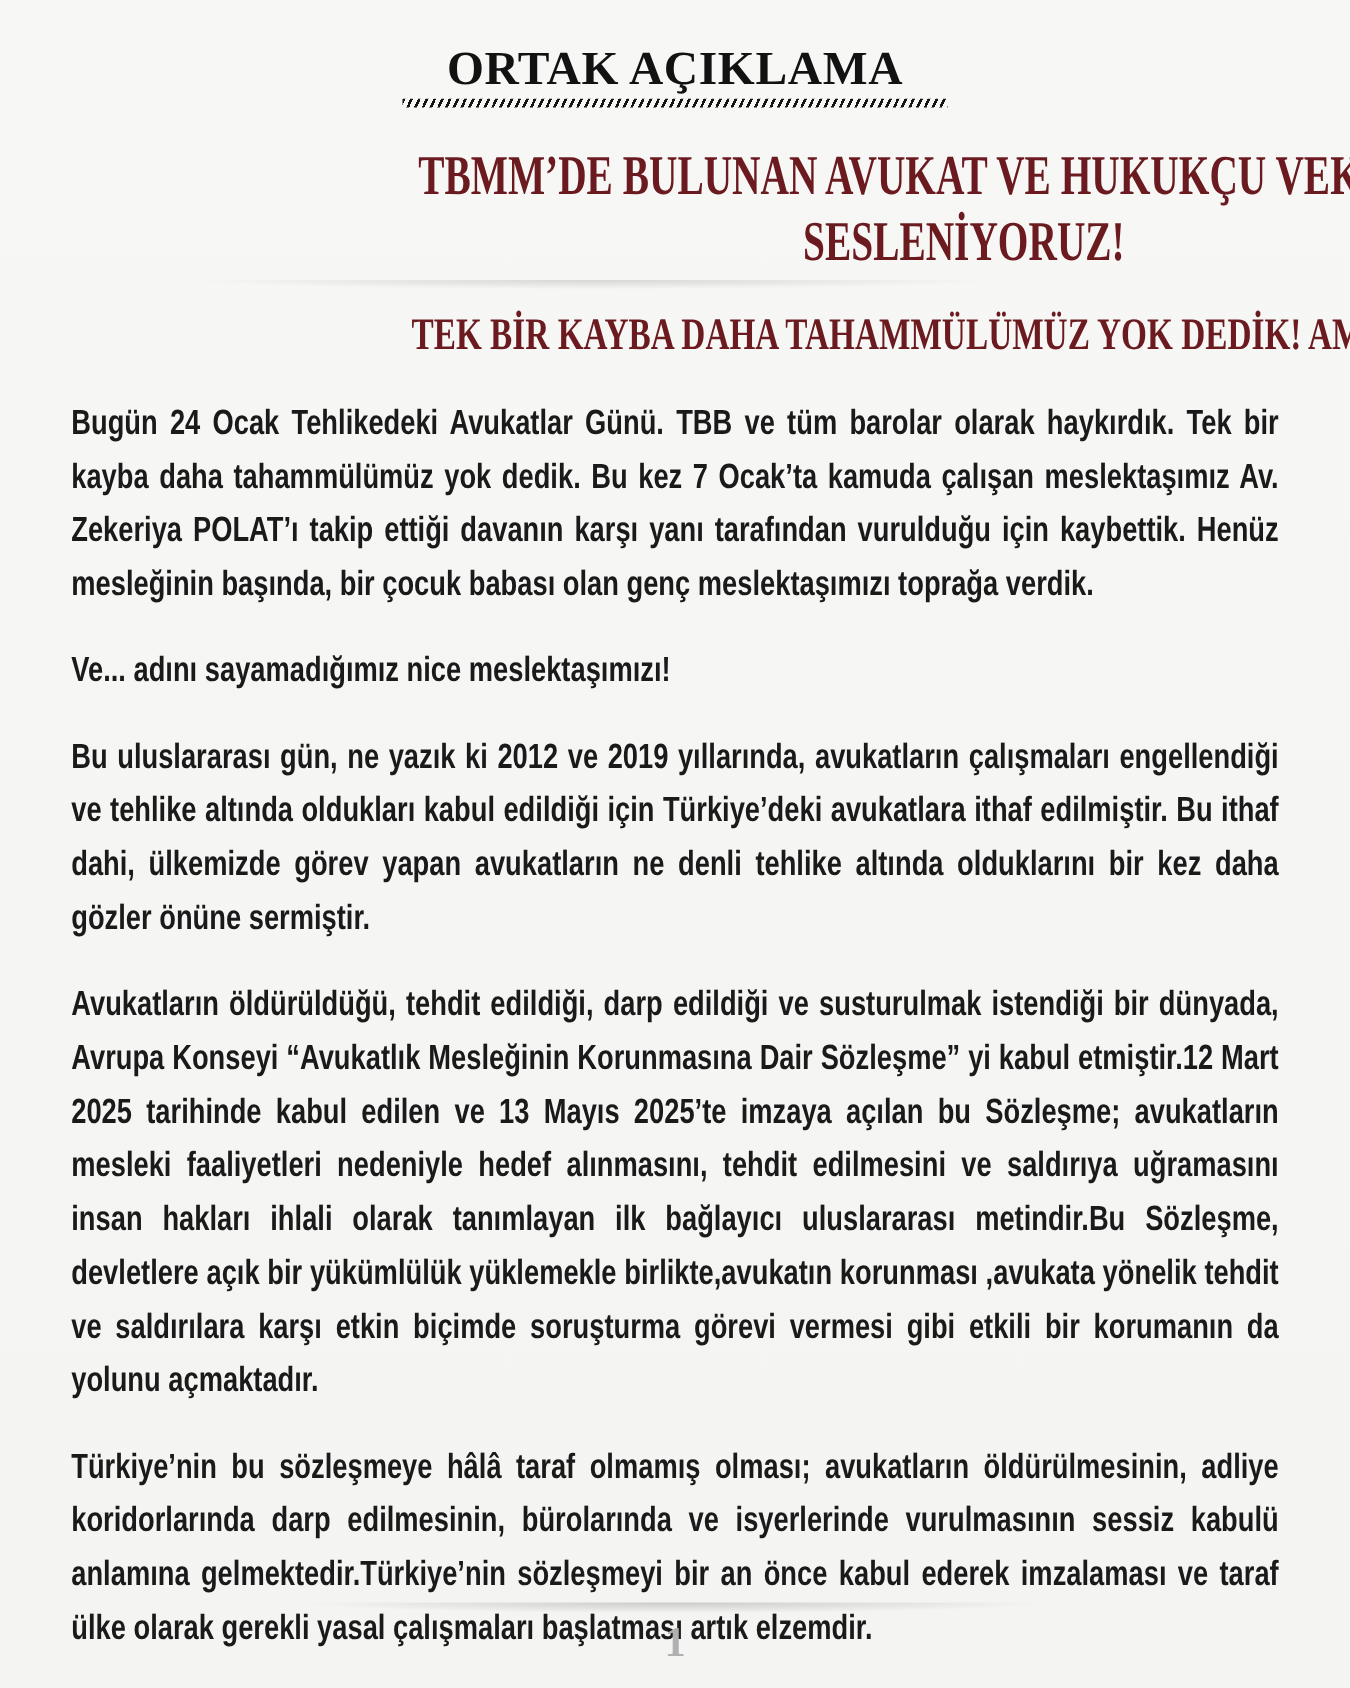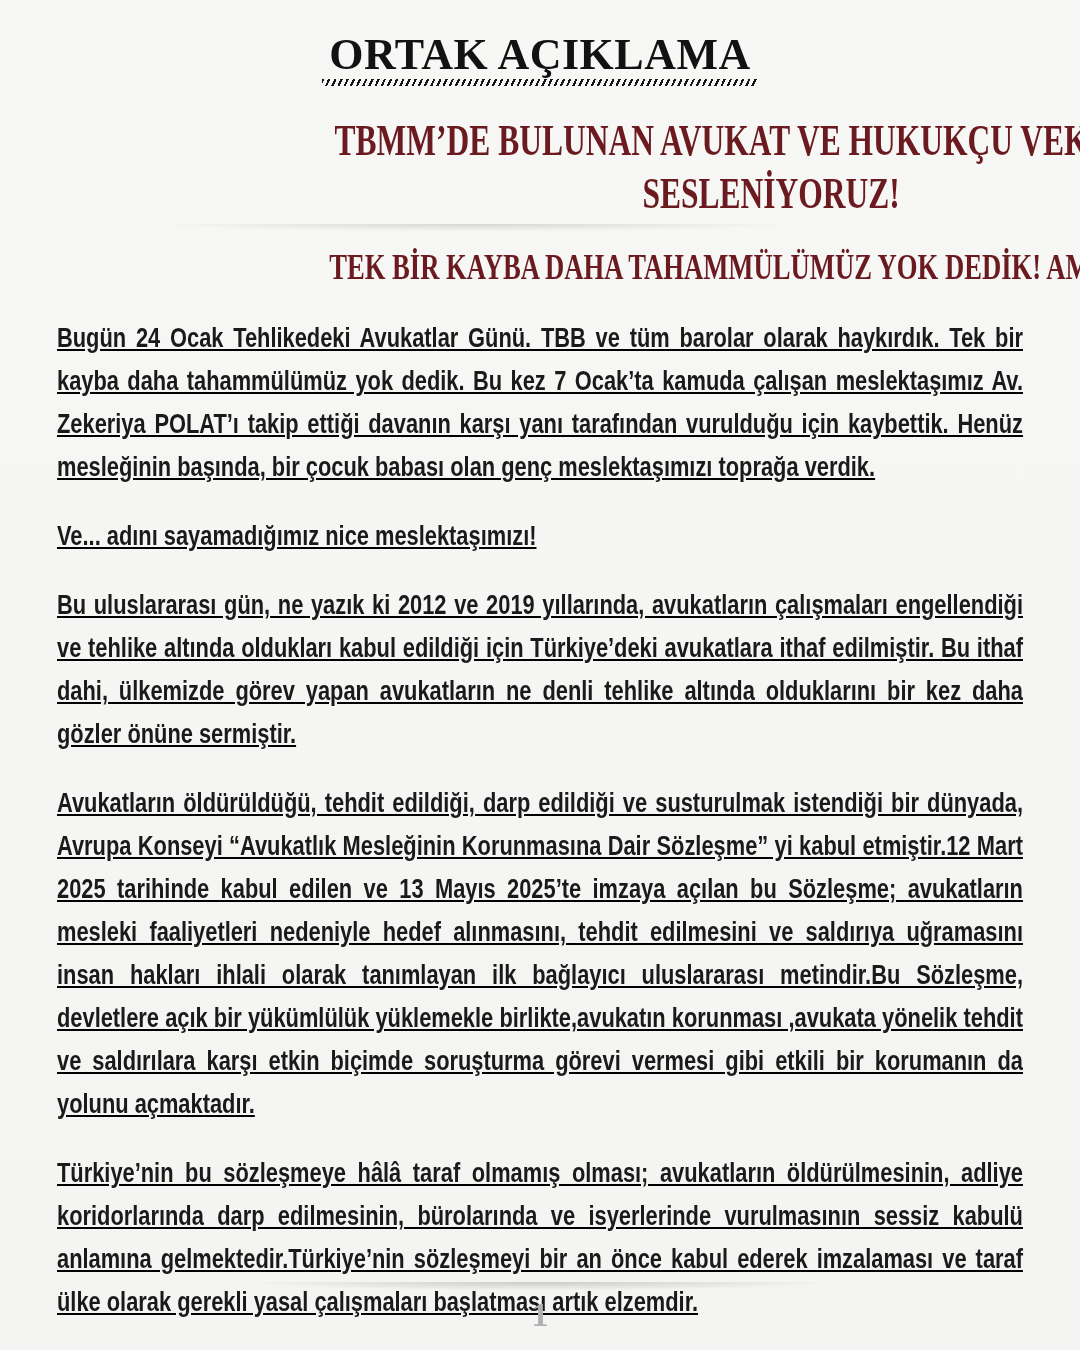--- a/index.html
+++ b/index.html
@@ -14,21 +14,21 @@
     width: 1080px; height: 1350px;
     background: linear-gradient(180deg, #f7f7f6 0%, #f5f5f4 60%, #f4f4f3 100%);
   }
 
   
   .doc-header { padding-top: 34px; text-align: center; }
   .doc-header h1 {
     margin: 0;
     font-family: "Liberation Serif", "DejaVu Serif", serif;
     font-weight: 700;
-    font-size: 44px;
+    font-size: 38px;
     line-height: 42px;
     color: #121212;
     letter-spacing: 0.5px;
   }
   .hatched-line {
     width: 436px; height: 7px;
     margin: 3px auto 0 auto;
     background: repeating-linear-gradient(
       115deg,
       #141414 0px, #141414 2.1px,
@@ -61,21 +61,21 @@
     font-family: "Liberation Serif", "DejaVu Serif", serif;
     font-weight: 700;
     font-size: 36px;
     line-height: 42px;
     text-align: center;
     color: #6b1b20;
     margin: 0;
   }
 
   
-  .doc-body { margin: 28px 57px 0 57px; text-decoration: underline; }
+  .doc-body { margin: 28px 57px 0 57px; }
   .doc-body p {
     font-family: "Liberation Sans", "DejaVu Sans", sans-serif;
     font-weight: 700;
     font-size: 28px;
     line-height: 43px;
     color: #1a1a1a;
     text-align: justify;
     margin: 0 0 26px 0;
   }
   .doc-body p:last-child { margin-bottom: 0; }

